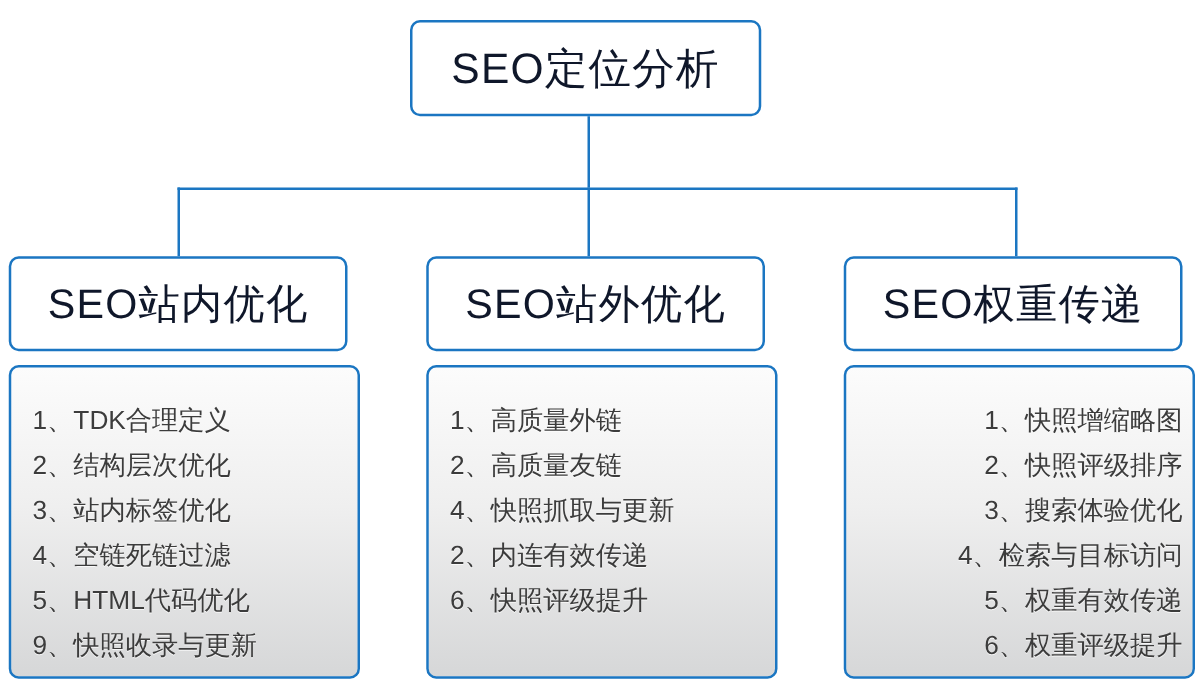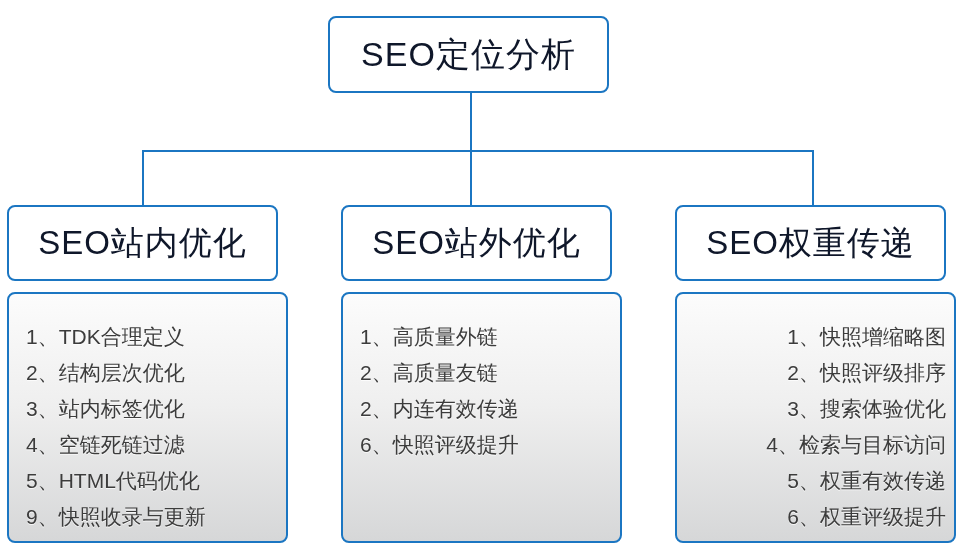--- a/index.html
+++ b/index.html
@@ -93,20 +93,21 @@
     <div class="list-item">5、HTML代码优化</div>
     <div class="list-item">9、快照收录与更新</div>
   </div>
 
   <div class="node branch-header col-2">
     <span>SEO站外优化</span>
   </div>
   <div class="branch-list col-2">
     <div class="list-item">1、高质量外链</div>
     <div class="list-item">2、高质量友链</div>
+    <div class="list-item">4、快照抓取与更新</div>
     <div class="list-item">2、内连有效传递</div>
     <div class="list-item">6、快照评级提升</div>
   </div>
 
   <div class="node branch-header col-3">
     <span>SEO权重传递</span>
   </div>
   <div class="branch-list col-3">
     <div class="list-item">1、快照增缩略图</div>
     <div class="list-item">2、快照评级排序</div>

